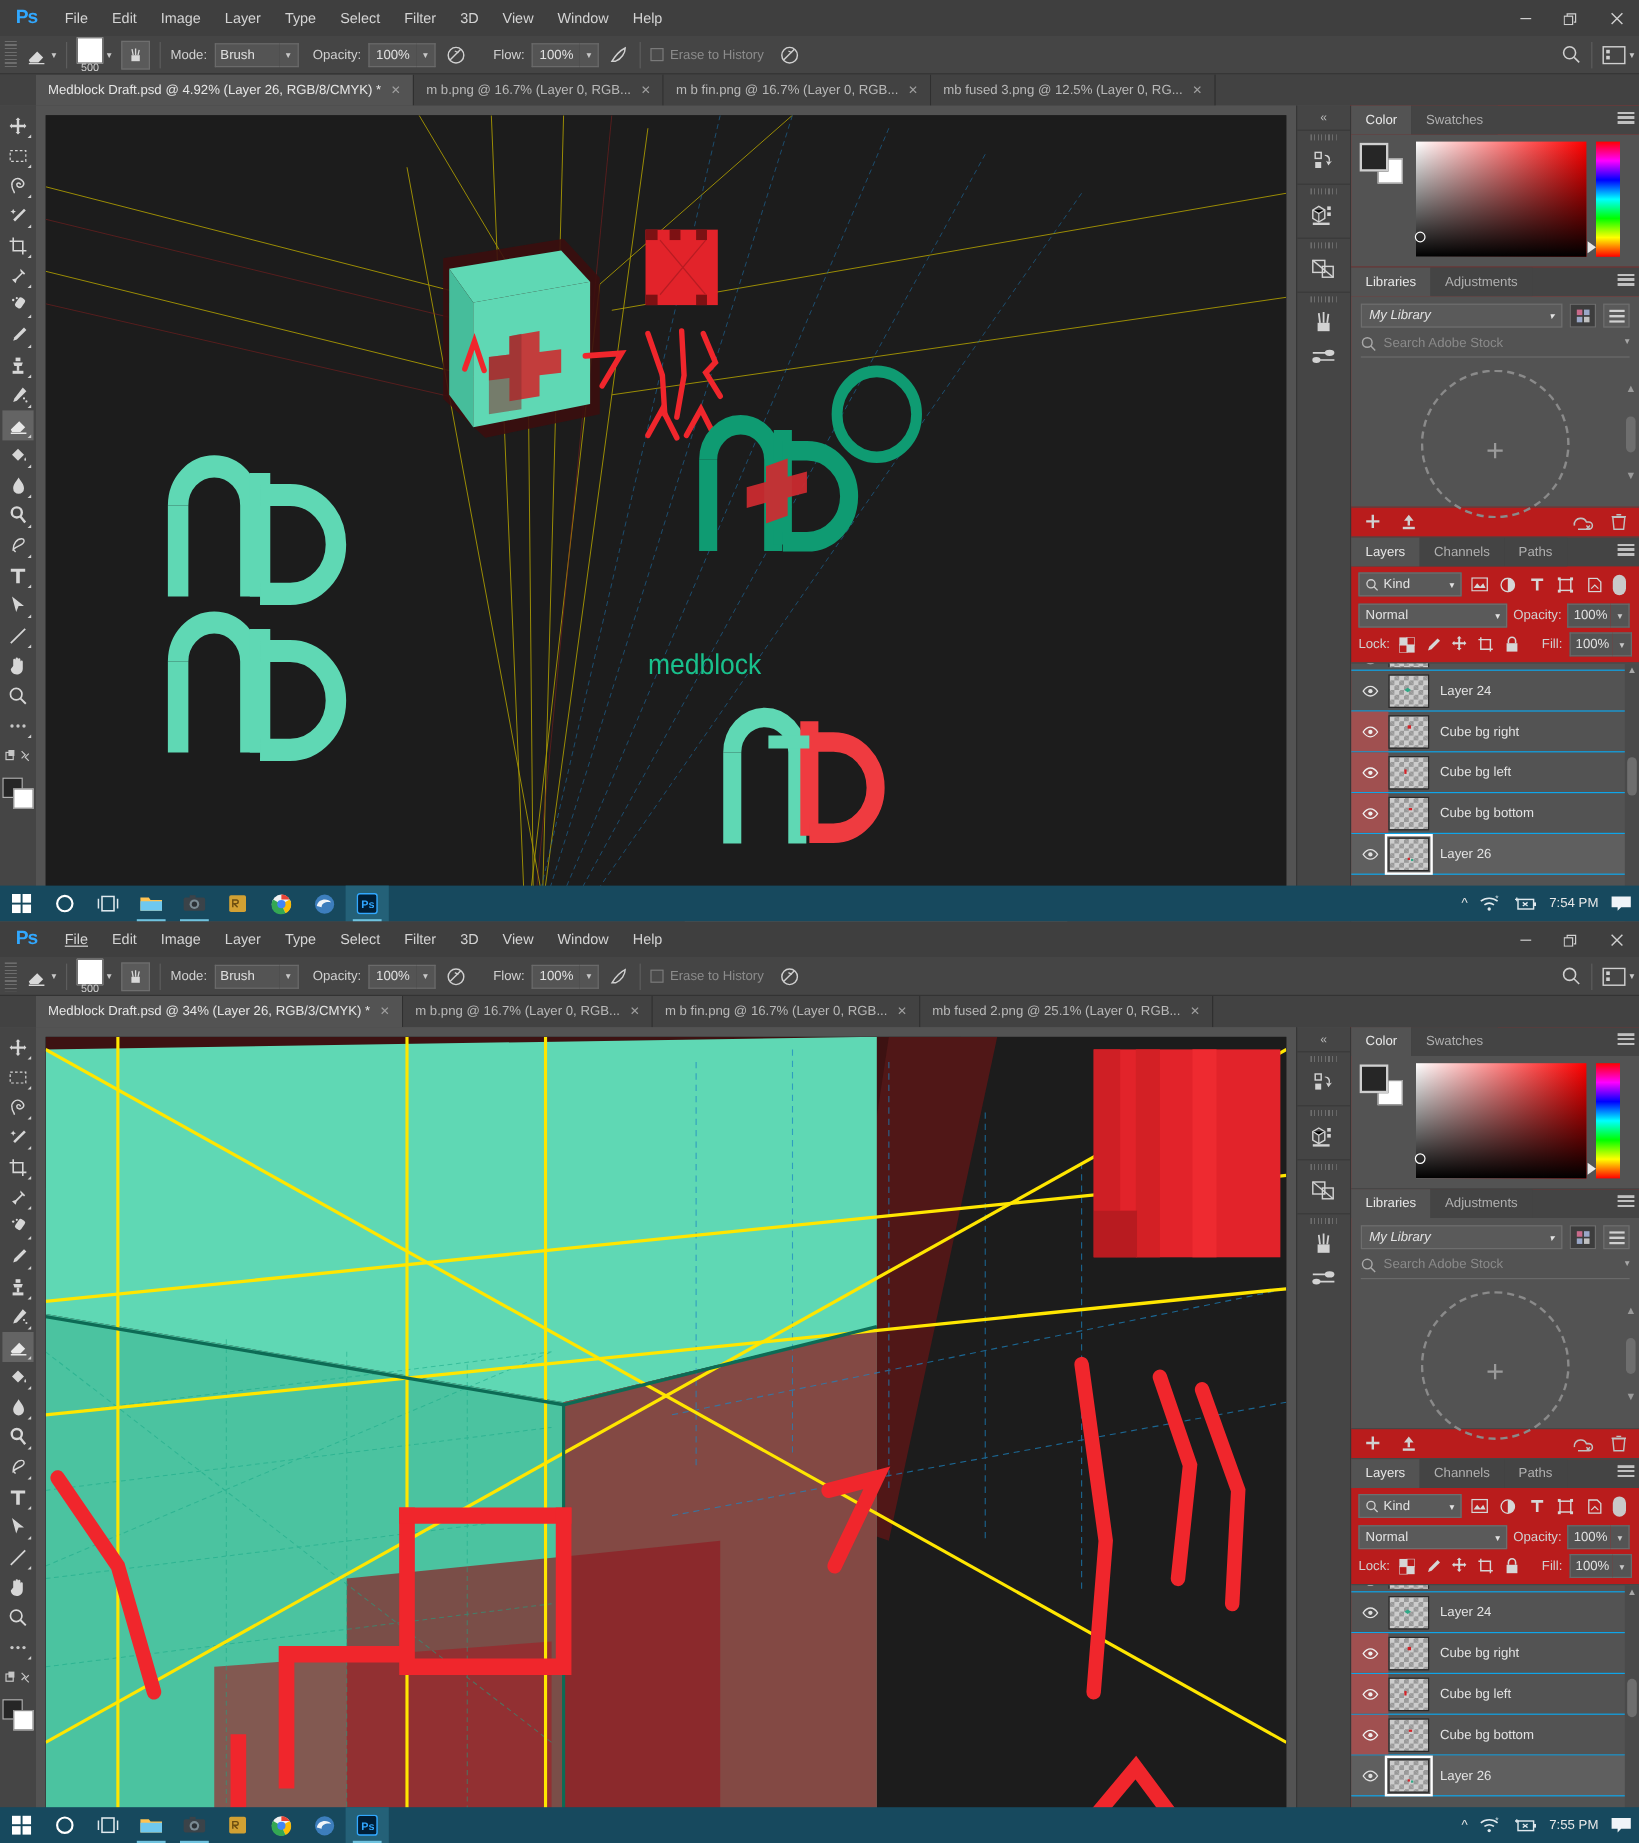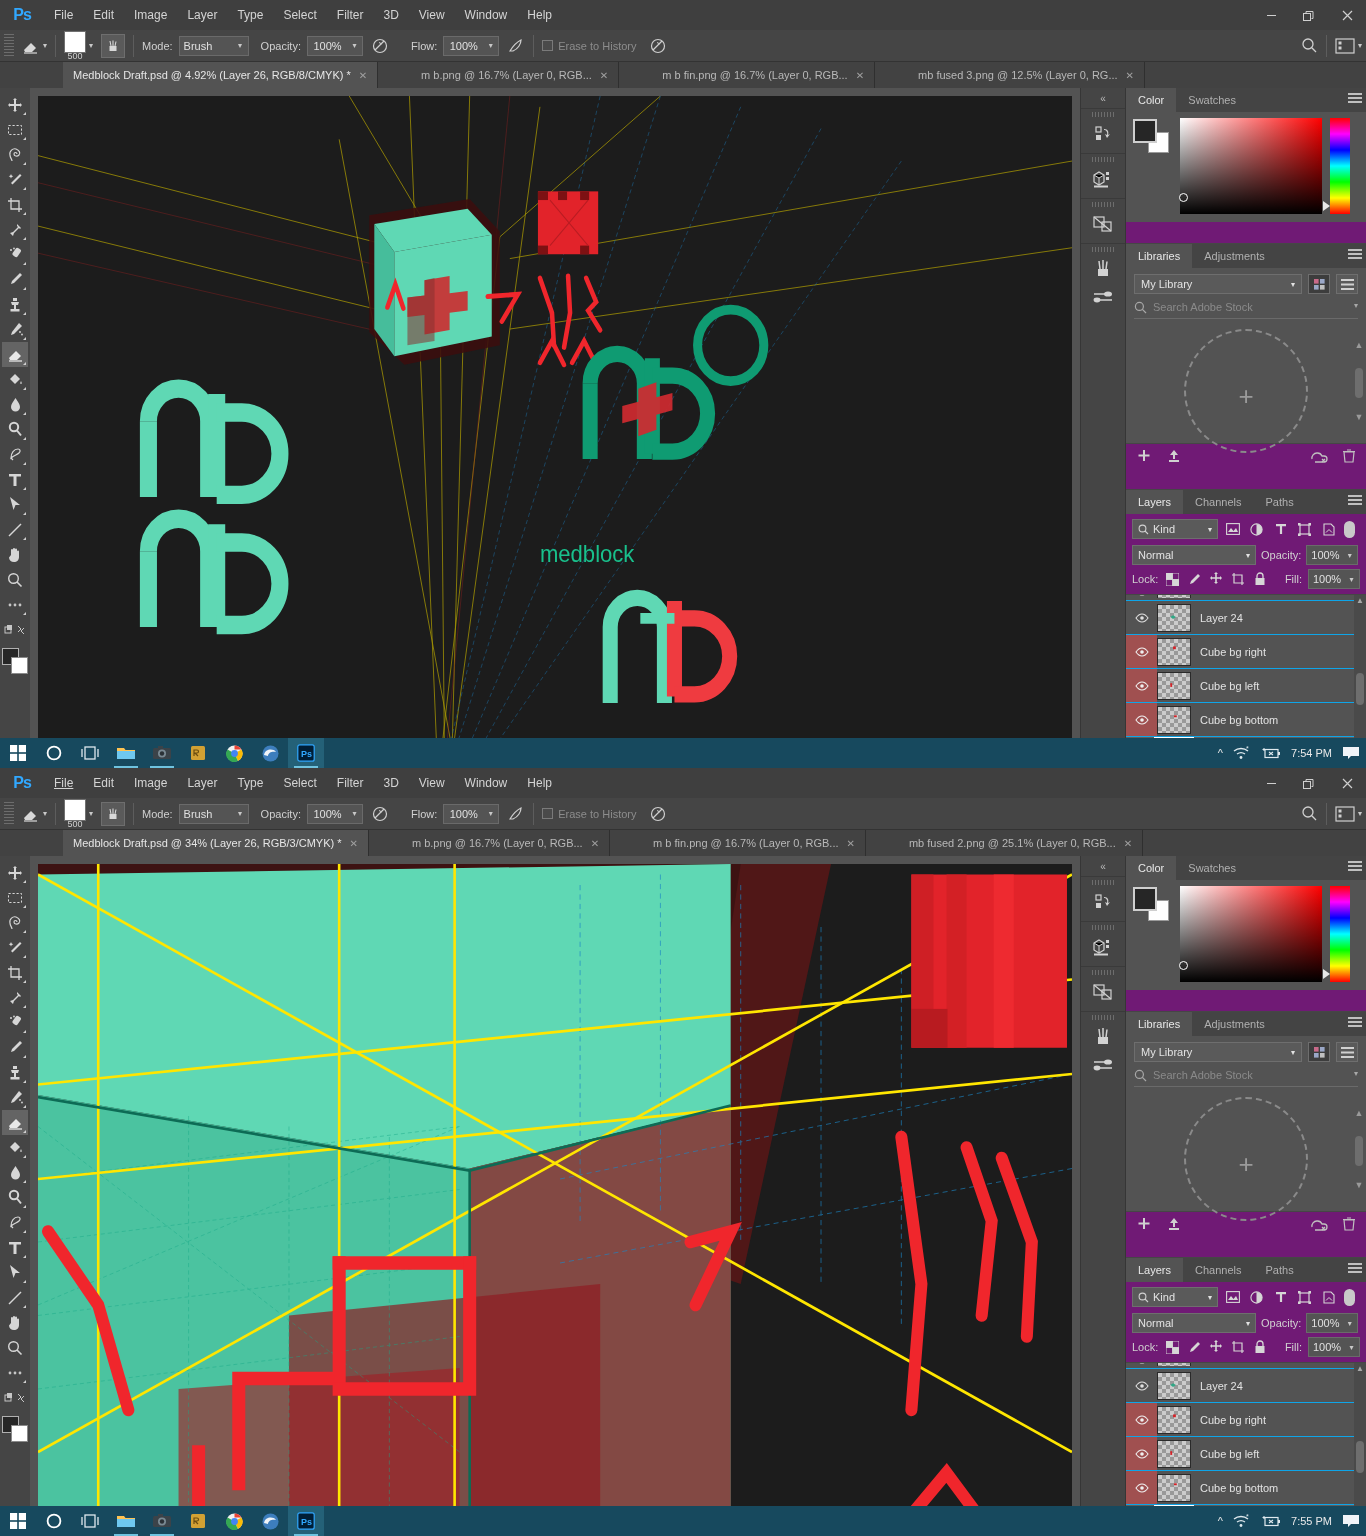--- a/index.html
+++ b/index.html
@@ -37,21 +37,21 @@
   .brushpv { width:22px; height:22px; background:#fff; border:1px solid #707070; }
   .brushnum { font-size:9px; color:#d0d0d0; text-align:center; margin-top:-2px; }
   .sqbtn { width:24px; height:24px; background:#5a5a5a; border:1px solid #6e6e6e;
     display:flex; align-items:center; justify-content:center; }
   .cbbox { width:11px; height:11px; border:1px solid #7a7a7a; background:#4a4a4a; margin-right:5px; }
   .optright { position:absolute; right:4px; display:flex; align-items:center; gap:6px; }
 
   
   .tabbar { display:flex; height:26px; background:#424242; align-items:stretch; padding-left:30px; }
   .tab { display:flex; align-items:center; gap:8px; padding:0 10px; background:#424242;
-    color:#b8b8b8; font-size:11px; border-right:1px solid #2f2f2f; white-space:nowrap;margin-left:33px; }
+    color:#b8b8b8; font-size:11px; border-right:1px solid #2f2f2f; white-space:nowrap; }
   .tab.active { background:#535353; color:#e6e6e6; }
   .tab .x { font-size:10px; color:#a0a0a0; }
 
   
   .workarea { position:relative; height:710px; }
   .toolbar { position:absolute; left:0; top:0; width:30px; bottom:0; background:#454545;
     display:flex; flex-direction:column; align-items:center; padding-top:4px; }
   .tool { width:26px; height:25px; display:flex; align-items:center; justify-content:center;
     position:relative; color:#d6d6d6; }
   .tool.sel { background:#646464; }
@@ -79,22 +79,22 @@
     border-left:1px solid #363636; }
   .dcollapse { height:20px; display:flex; align-items:center; justify-content:center;
     color:#b9b9b9; font-size:10px; }
   .dgroup { border-top:1px solid #3a3a3a; padding:3px 0 5px 0; display:flex;
     flex-direction:column; align-items:center; }
   .dgrip { width:22px; height:5px; background:
     repeating-linear-gradient(to right,#6d6d6d 0 1px, transparent 1px 3px); margin-bottom:3px; }
   .dicon { width:32px; height:28px; display:flex; align-items:center; justify-content:center; color:#d2d2d2; }
 
   
-  .panels { position:absolute; right:0; top:0; width:241px; bottom:0; background:#701a75;
-    border-left:1px solid #363636; display:flex; flex-direction:column;gap:21px; }
+  .panels { position:absolute; right:0; top:0; width:241px; bottom:0; background:#b91c1c;
+    border-left:1px solid #363636; display:flex; flex-direction:column; }
   .ptabs { display:flex; height:24px; background:#444; align-items:stretch; position:relative; }
   .ptab { padding:0 12px; display:flex; align-items:center; font-size:11px; color:#b0b0b0;
     background:#444; }
   .ptab.active { background:#535353; color:#e8e8e8; }
   .pmenu { position:absolute; right:4px; top:5px; width:14px; height:12px;
     background:repeating-linear-gradient(to bottom,#c0c0c0 0 2px, transparent 2px 4px); }
   .pbody { background:#535353; }
 
   
   .colorpanel { padding:6px 8px 8px 6px; display:flex; gap:8px; align-items:flex-start; }
@@ -106,21 +106,21 @@
                linear-gradient(to right, #fff 0%, #ff0000 100%); }
   .cmark { position:absolute; left:-1px; bottom:12px; width:9px; height:9px;
     border:1px solid #fff; border-radius:50%; }
   .chue { width:20px; height:96px; position:relative;
     background:linear-gradient(to bottom,#ff0000,#ff00ff,#0000ff,#00ffff,#00ff00,#ffff00,#ff0000); }
   .huemark { position:absolute; left:-7px; bottom:3px; width:0; height:0;
     border-top:5px solid transparent; border-bottom:5px solid transparent; border-left:7px solid #e8e8e8; }
 
   
   .libbody { padding:6px 8px; }
-  .librow { display:flex; align-items:center; gap:6px; }
+  .librow { display:flex; align-items:center; gap:6px;font-style:italic; }
   .libsel { flex:1; height:20px; background:#5a5a5a; border:1px solid #6e6e6e; color:#e2e2e2;
     font-size:11px; display:flex; align-items:center; padding:0 6px; justify-content:space-between; }
   .viewbtn { width:22px; height:20px; border:1px solid #6e6e6e; background:#5a5a5a;
     display:flex; align-items:center; justify-content:center; }
   .viewbtn.on { background:#3d3d3d; }
   .libsearch { display:flex; gap:6px; margin-top:7px;
     border-bottom:1px solid #6a6a6a; padding-bottom:4px; }
   .libsearch .ph { flex:1; color:#8a8a8a; font-size:11px; }
   .libdrop { width:160px; height:108px; margin:10px auto 0 auto; position:relative; }
   .dashcircle { position:absolute; left:18px; top:0; width:124px; height:124px;

